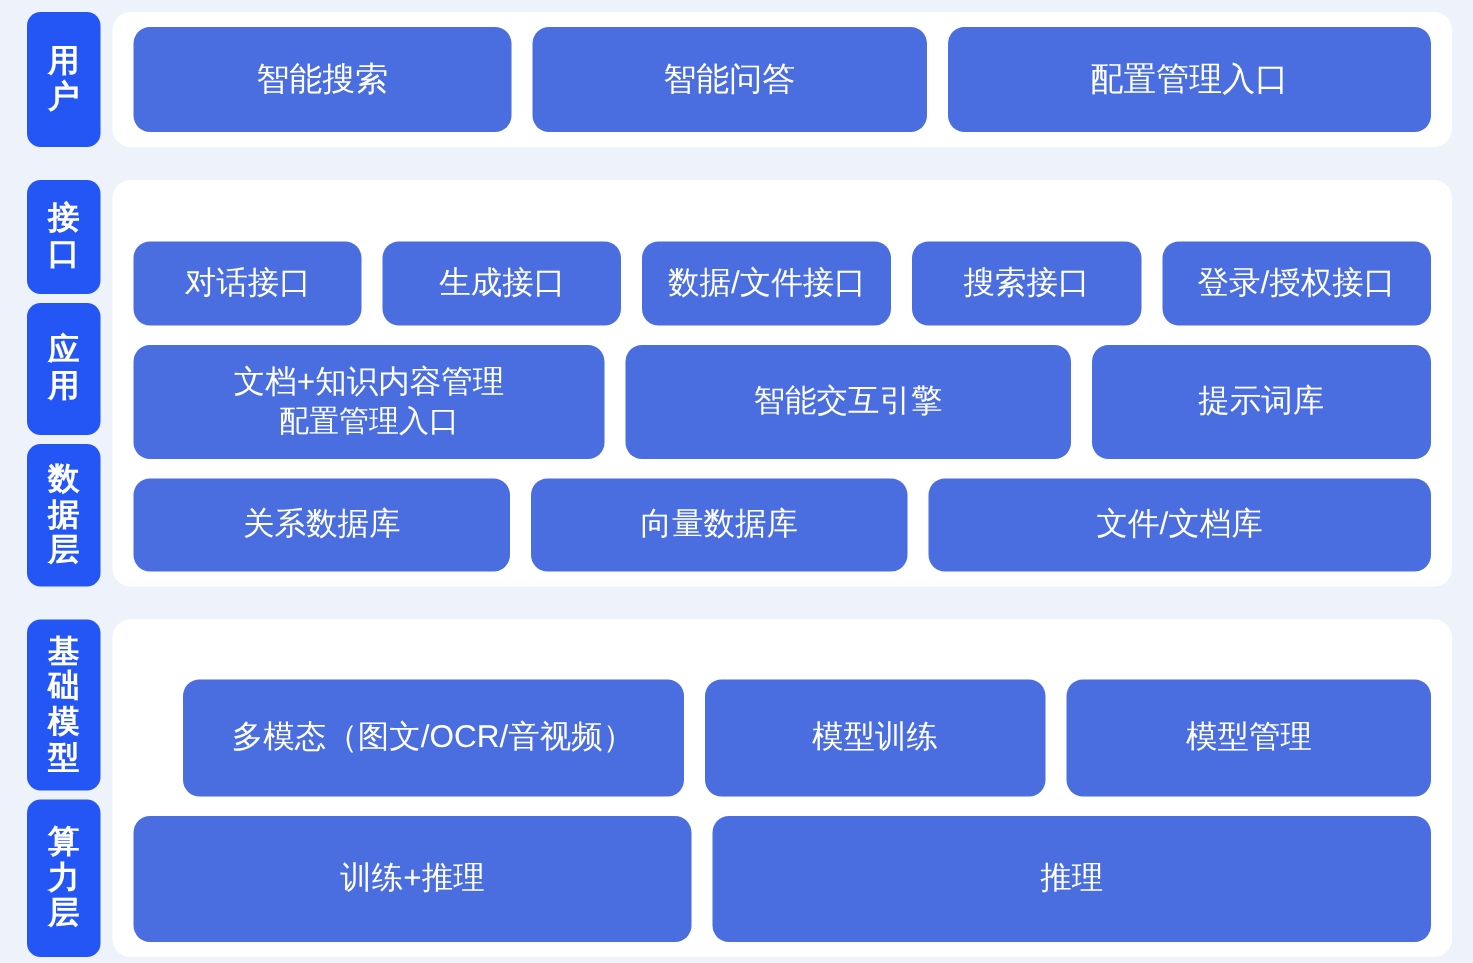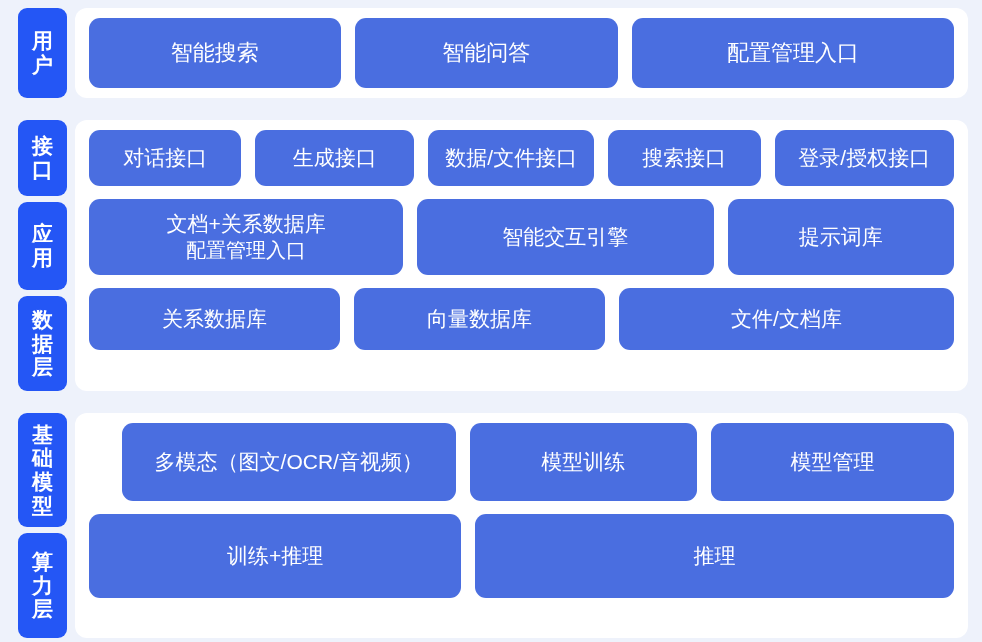--- a/index.html
+++ b/index.html
@@ -66,21 +66,21 @@
   .tab-compute   { flex: 1 1 auto; }
 
   
   .panel {
     flex: 1 1 auto;
     background: #ffffff;
     border-radius: 12px;
     margin-left: 8px;
     display: flex;
     flex-direction: column;
-    justify-content: flex-start;
+    justify-content: flex-end;
     padding: 10px 14px;
     gap: 13px;
   }
 
   .row {
     display: flex;
     gap: 14px;
     flex: 1 1 auto;
   }
 
@@ -183,21 +183,21 @@
         <div class="box g-1">
           <span>搜索接口</span>
         </div>
         <div class="box g-12">
           <span>登录/授权接口</span>
         </div>
       </div>
 
       <div class="row row-app">
         <div class="box g-17">
-          <span class="l1">文档+关系数据库</span>
+          <span class="l1">文档+知识内容管理</span>
           <span class="l2">配置管理入口</span>
         </div>
         <div class="box g-16">
           <span>智能交互引擎</span>
         </div>
         <div class="box g-12">
           <span>提示词库</span>
         </div>
       </div>
 

